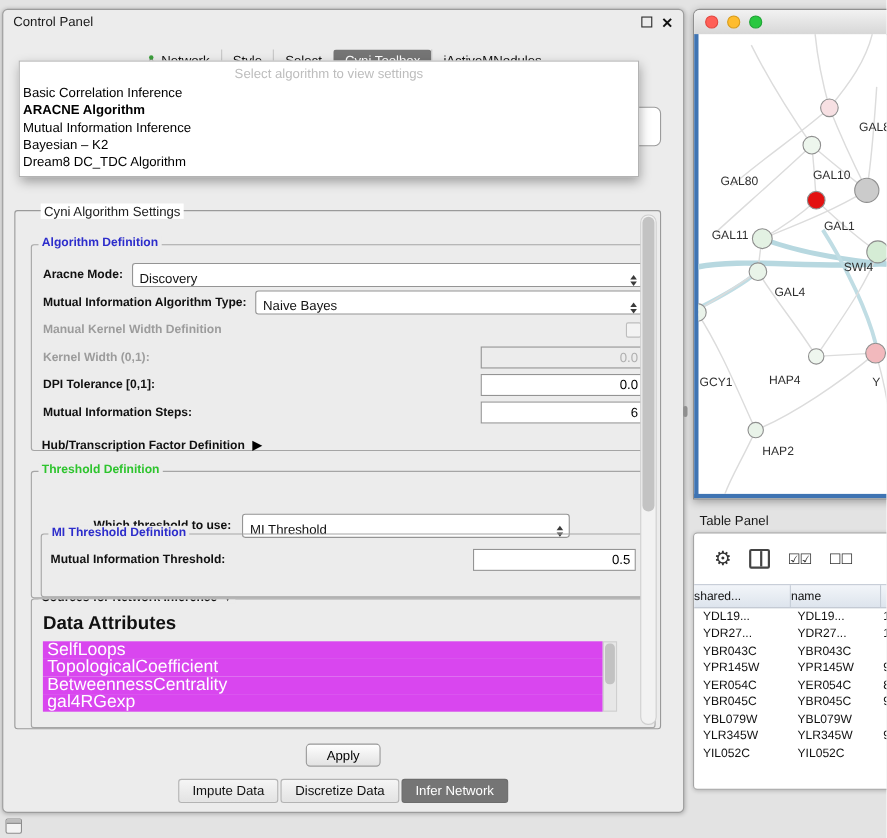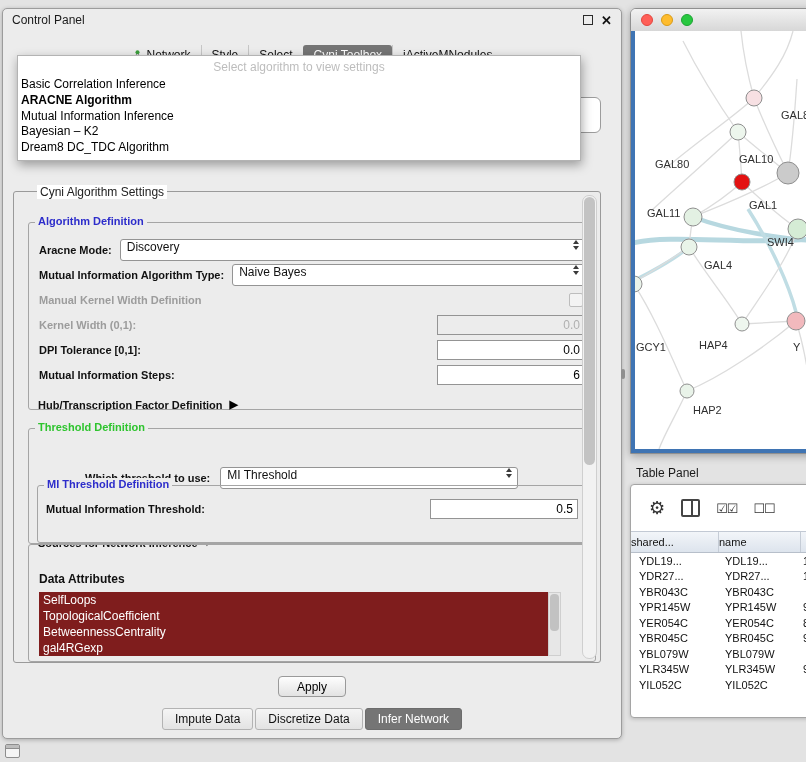--- a/index.html
+++ b/index.html
@@ -30,21 +30,21 @@
   #group-scroll .thumb{position:absolute;top:1px;left:1px;right:1px;height:58%;background:#c3c3c3;border-radius:6px}
 
   .fs{position:absolute;border:1px solid #a5a5a5;border-radius:3px}
   .fs-legend{position:absolute;top:-8px;left:6px;background:#ececec;padding:0 3px;font-size:11px;font-weight:bold;white-space:nowrap}
   .blue{color:#2d2dcb}
   .green{color:#2ec42e}
   #fs-alg{left:14px;top:30px;width:546px;height:168px;padding:14px 10px 4px}
   .frow{display:flex;align-items:center;height:25px}
   .lbl{font-size:11px;font-weight:bold;color:#111;white-space:nowrap}
   .lbl.dis{color:#9c9c9c}
-  .combo{flex:1;margin-left:8px;height:20px;background:#fff;border:1px solid #949494;border-radius:3px;display:flex;align-items:flex-start;font-size:12px;padding-left:6px}
+  .combo{flex:1;margin-left:8px;height:20px;background:#fff;border:1px solid #949494;border-radius:3px;display:flex;align-items:flex-end;font-size:12px;padding-left:6px}
   .combo .val{flex:1}
   .combo.w290{flex:none;width:290px}
   .combo-arrows{display:flex;flex-direction:column;gap:2px;padding:0 5px}
   .combo-arrows i{width:0;height:0;border-left:3.5px solid transparent;border-right:3.5px solid transparent;display:block}
   .combo-arrows .up{border-bottom:4px solid #3a3a3a}
   .combo-arrows .down{border-top:4px solid #3a3a3a}
   .tinput{width:138px;margin-left:auto;height:18px;border:1px solid #949494;background:#fff;font-size:12px;display:flex;align-items:center;justify-content:flex-end;padding:0 4px;color:#000}
   .tinput.dis{background:#ececec;color:#b0b0b0}
   .chk{width:12px;height:12px;margin-left:auto;margin-right:2px;border:1px solid #bdbdbd;background:#f3f3f3;border-radius:2px}
 
@@ -52,24 +52,24 @@
   .tri{font-size:11px;color:#000}
 
   #fs-thresh{left:14px;top:236px;width:546px;height:102px;padding:6px 10px}
   .frow.indent{padding-left:46px;margin-top:32px;height:22px}
   #fs-mi{position:absolute;left:8px;right:8px;top:56px;height:42px;border:1px solid #a5a5a5;border-radius:3px;padding:14px 8px 0}
   #fs-mi .frow{height:18px}
 
   #fs-src{left:14px;top:352px;width:546px;height:104px;padding:6px 10px;overflow:hidden}
   .src-legend{display:flex;align-items:center;gap:5px;font-weight:bold;color:#111}
   .tri-sm{font-size:9px}
-  .data-attr-lbl{font-size:12px;font-weight:bold;margin:21px 0 6px 0}
+  .data-attr-lbl{font-size:17px;font-weight:bold;margin:6px 0 6px 0}
   .src-wrap{display:flex;width:522px}
   .src-items{flex:1}
-  .src-item{height:16px;background:#7f1d1d;color:#fff;font-size:12px;line-height:16px;padding-left:4px;white-space:nowrap}
+  .src-item{height:16px;background:#d946ef;color:#fff;font-size:16px;line-height:16px;padding-left:4px;white-space:nowrap}
   .src-vscroll{width:11px;background:#e7e7e7;border:1px solid #cfcfcf;position:relative}
   .src-thumb{position:absolute;left:1px;right:1px;top:1px;height:60%;background:#c2c2c2;border-radius:4px}
 
   #apply-btn{position:absolute;top:667px;left:50%;transform:translateX(-50%);width:68px;height:21px;border:1px solid #9a9a9a;border-radius:4px;background:linear-gradient(#fefefe,#e2e2e2);font-size:12px;font-family:"Liberation Sans",sans-serif;display:flex;align-items:center;justify-content:center}
   #bottabs{position:absolute;top:699px;left:0;right:0;display:flex;justify-content:center;gap:2px;font-size:12px}
   .btab{padding:3px 12px;border:1px solid #b3b3b3;border-radius:3px;background:linear-gradient(#f5f5f5,#e3e3e3)}
   .btab.sel{background:#757575;color:#fff;border-color:#6c6c6c}
 
   #netwin{position:absolute;left:630px;top:8px;width:200px;height:444px;border:1px solid #8f8f8f;border-radius:6px 6px 0 0;overflow:hidden;background:#fff;box-shadow:0 2px 8px rgba(0,0,0,.3)}
   #net-titlebar{height:22px;background:linear-gradient(#f2f2f2,#d7d7d7);border-bottom:1px solid #aaa;display:flex;align-items:center;padding-left:10px;gap:8px}

